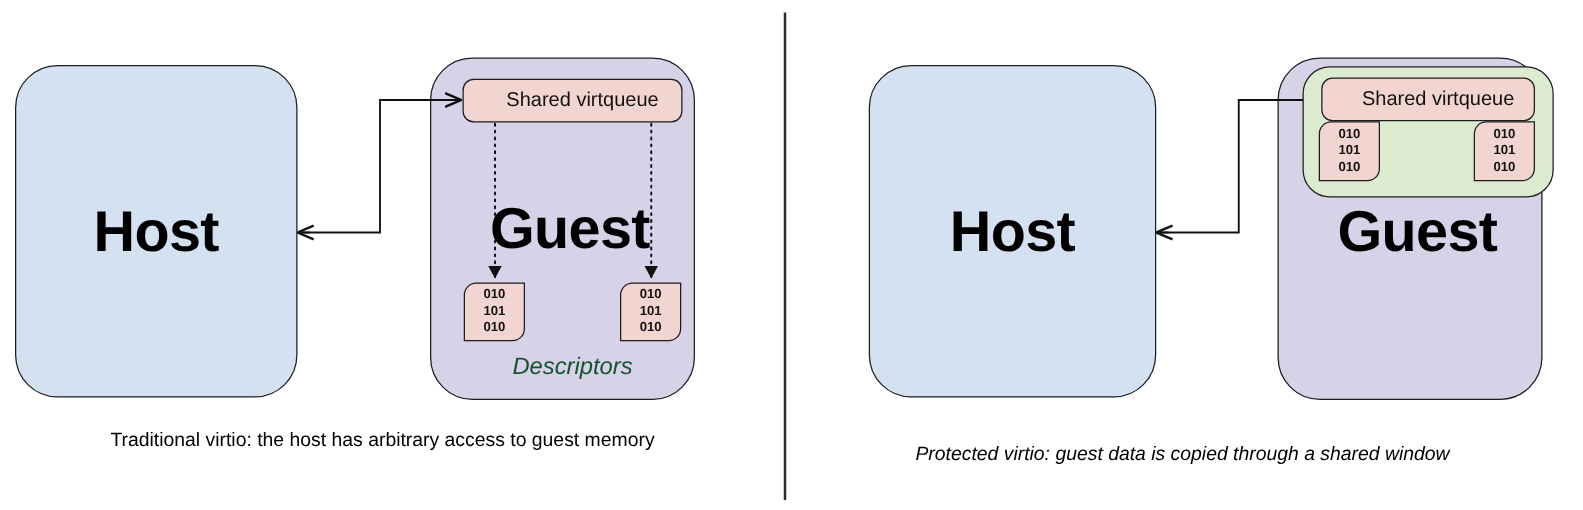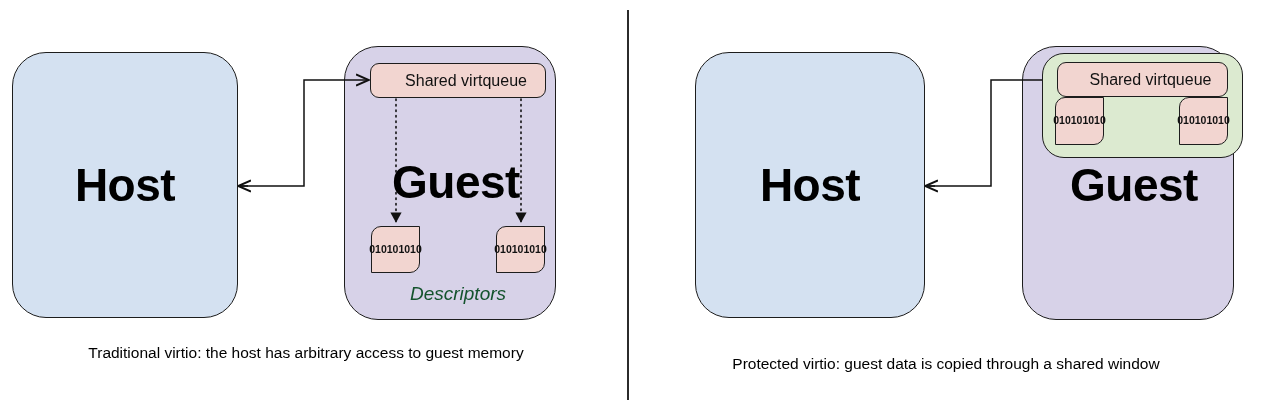--- a/index.html
+++ b/index.html
@@ -42,21 +42,21 @@
     padding-left: 16px;
   }
   .window-box {
     background: #dcead0;
     border-radius: 22px;
   }
   
   .descriptor-box {
     background: #f2d5d0;
     border-radius: 10px 0 10px 0;
-    flex-direction: row;
+    flex-direction: column;
     line-height: 1.28;
   }
 
   
   .big-label {
     font-size: 46px;
     font-weight: bold;
     color: #000000;
     letter-spacing: -0.5px;
     position: absolute;
@@ -187,15 +187,15 @@
     <g>
       <path d="M926,186 L991,186 L991,80 L1055,80" fill="none" stroke="#111111" stroke-width="1.5" marker-end="url(#arrowSolid)"></path>
       <path d="M935,186 L926,186" fill="none" stroke="#111111" stroke-width="1.5" marker-end="url(#arrowSolid)"></path>
     </g>
   </svg>
 
   <div class="divider" style="left:627px; top:10px; height:390px;"></div>
 
   <div class="panel-caption" style="left:0px; top:344px; width:612px;">Traditional virtio: the host has arbitrary access to guest memory</div>
 
-  <div class="panel-caption" style="left:640px; top:355px; width:612px;">Protected virtio: guest data is copied through a shared window</div>
+  <div class="panel-caption" style="left:640px; top:355px; width:612px;font-style:italic;">Protected virtio: guest data is copied through a shared window</div>
 
 </div>
 
 </body></html>

